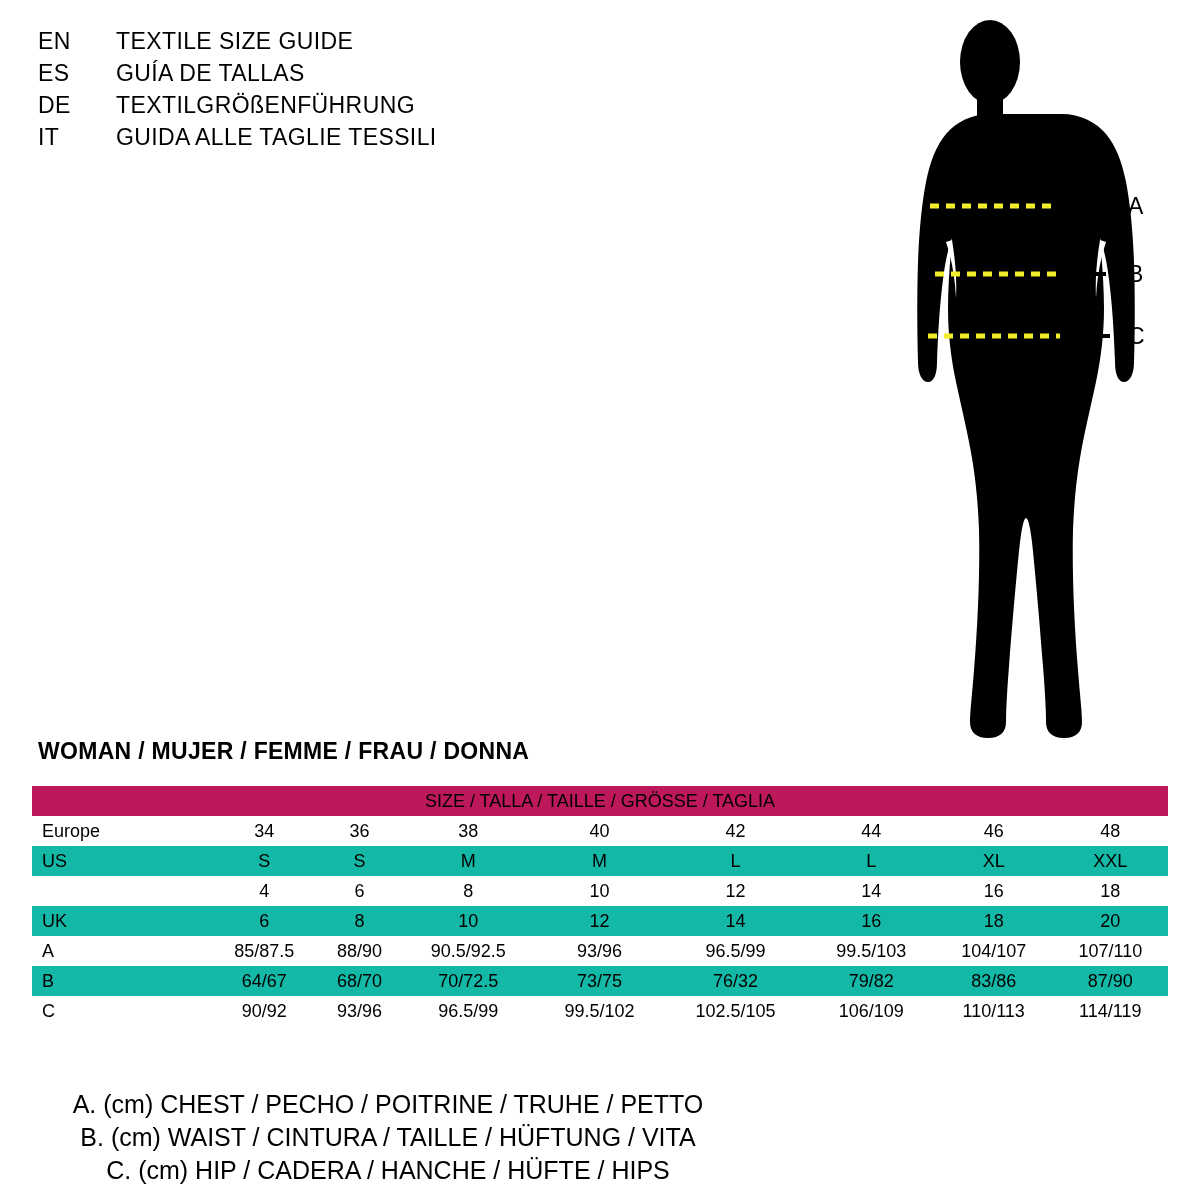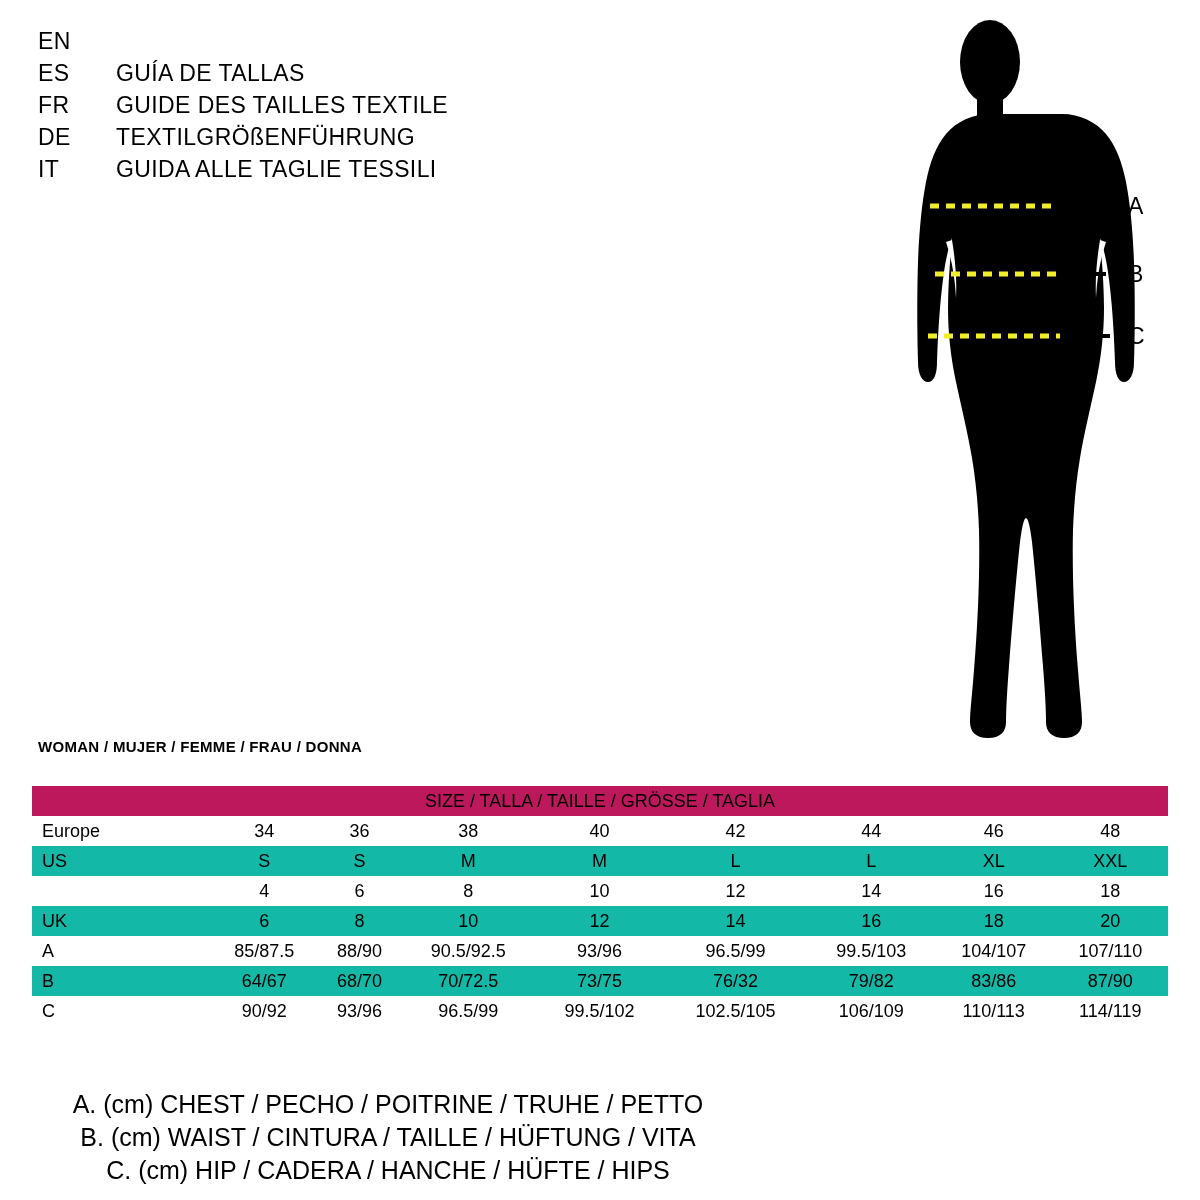--- a/index.html
+++ b/index.html
@@ -51,21 +51,21 @@
     position: absolute;
     left: 0;
     top: 0;
   }
 
   
   #section-label {
     position: absolute;
     left: 38px;
     top: 738px;
-    font-size: 15px;
+    font-size: 23px;
     font-weight: bold;
     letter-spacing: 0.3px;
     white-space: nowrap;
   }
 
   
   #size-table {
     position: absolute;
     left: 32px;
     top: 786px;
@@ -113,28 +113,25 @@
     white-space: nowrap;
     text-align: center;
   }
 </style>
 </head>
 <body>
 
 <div id="title-block">
   <div class="title-row">
     <span class="title-lang">EN</span>
+    <span class="title-text">TEXTILE SIZE GUIDE</span>
   </div>
   <div class="title-row">
     <span class="title-lang">ES</span>
     <span class="title-text">GUÍA DE TALLAS</span>
-  </div>
-  <div class="title-row">
-    <span class="title-lang">FR</span>
-    <span class="title-text">GUIDE DES TAILLES TEXTILE</span>
   </div>
   <div class="title-row">
     <span class="title-lang">DE</span>
     <span class="title-text">TEXTILGRÖßENFÜHRUNG</span>
   </div>
   <div class="title-row">
     <span class="title-lang">IT</span>
     <span class="title-text">GUIDA ALLE TAGLIE TESSILI</span>
   </div>
 </div>

